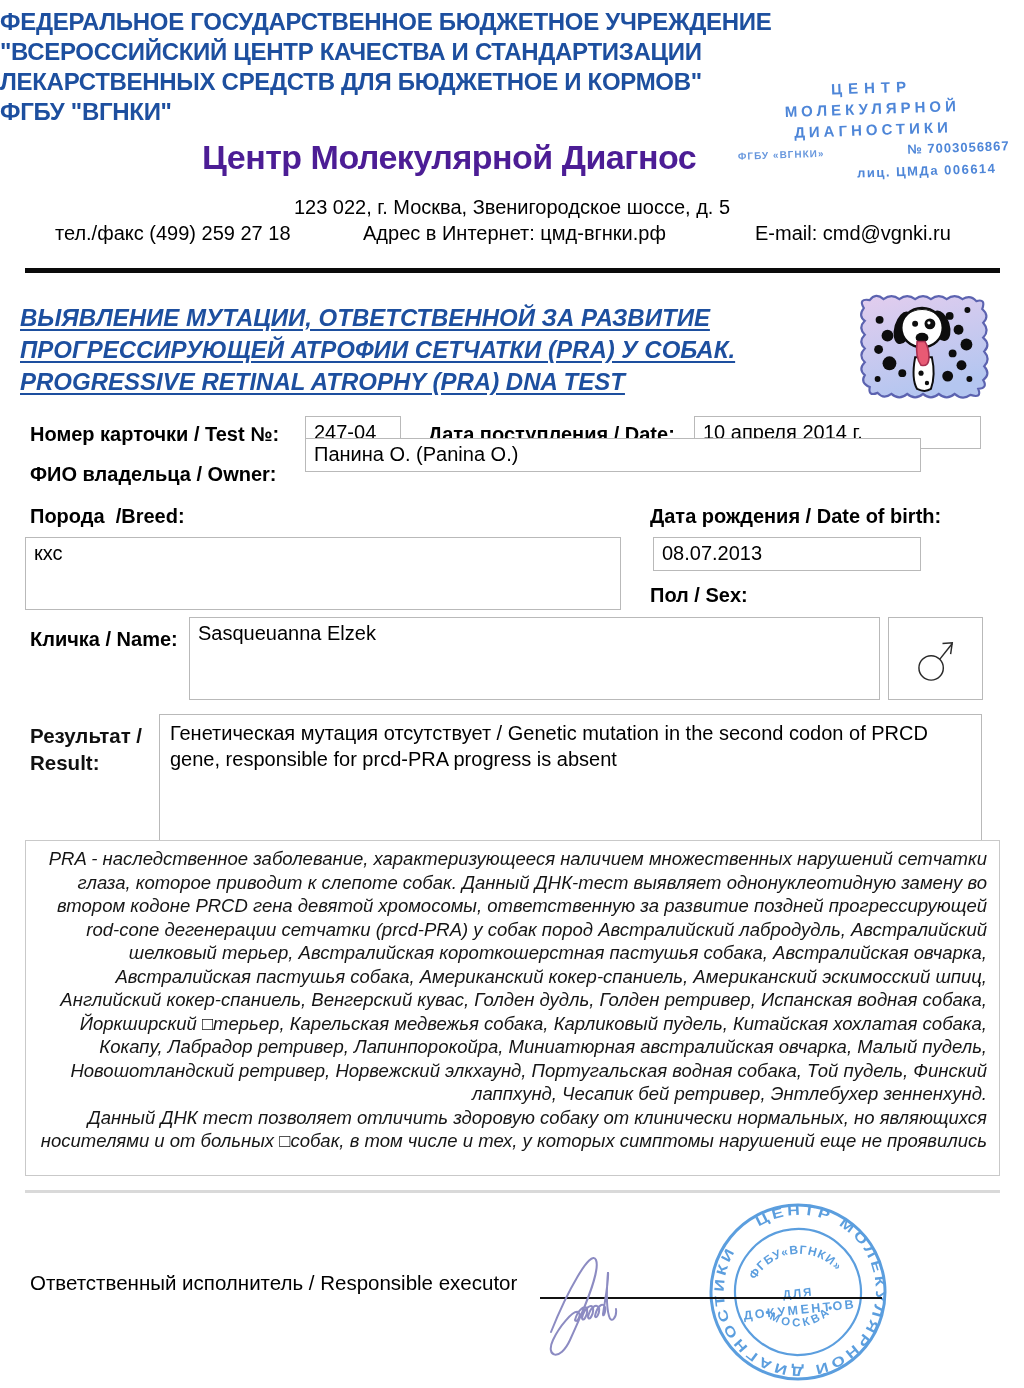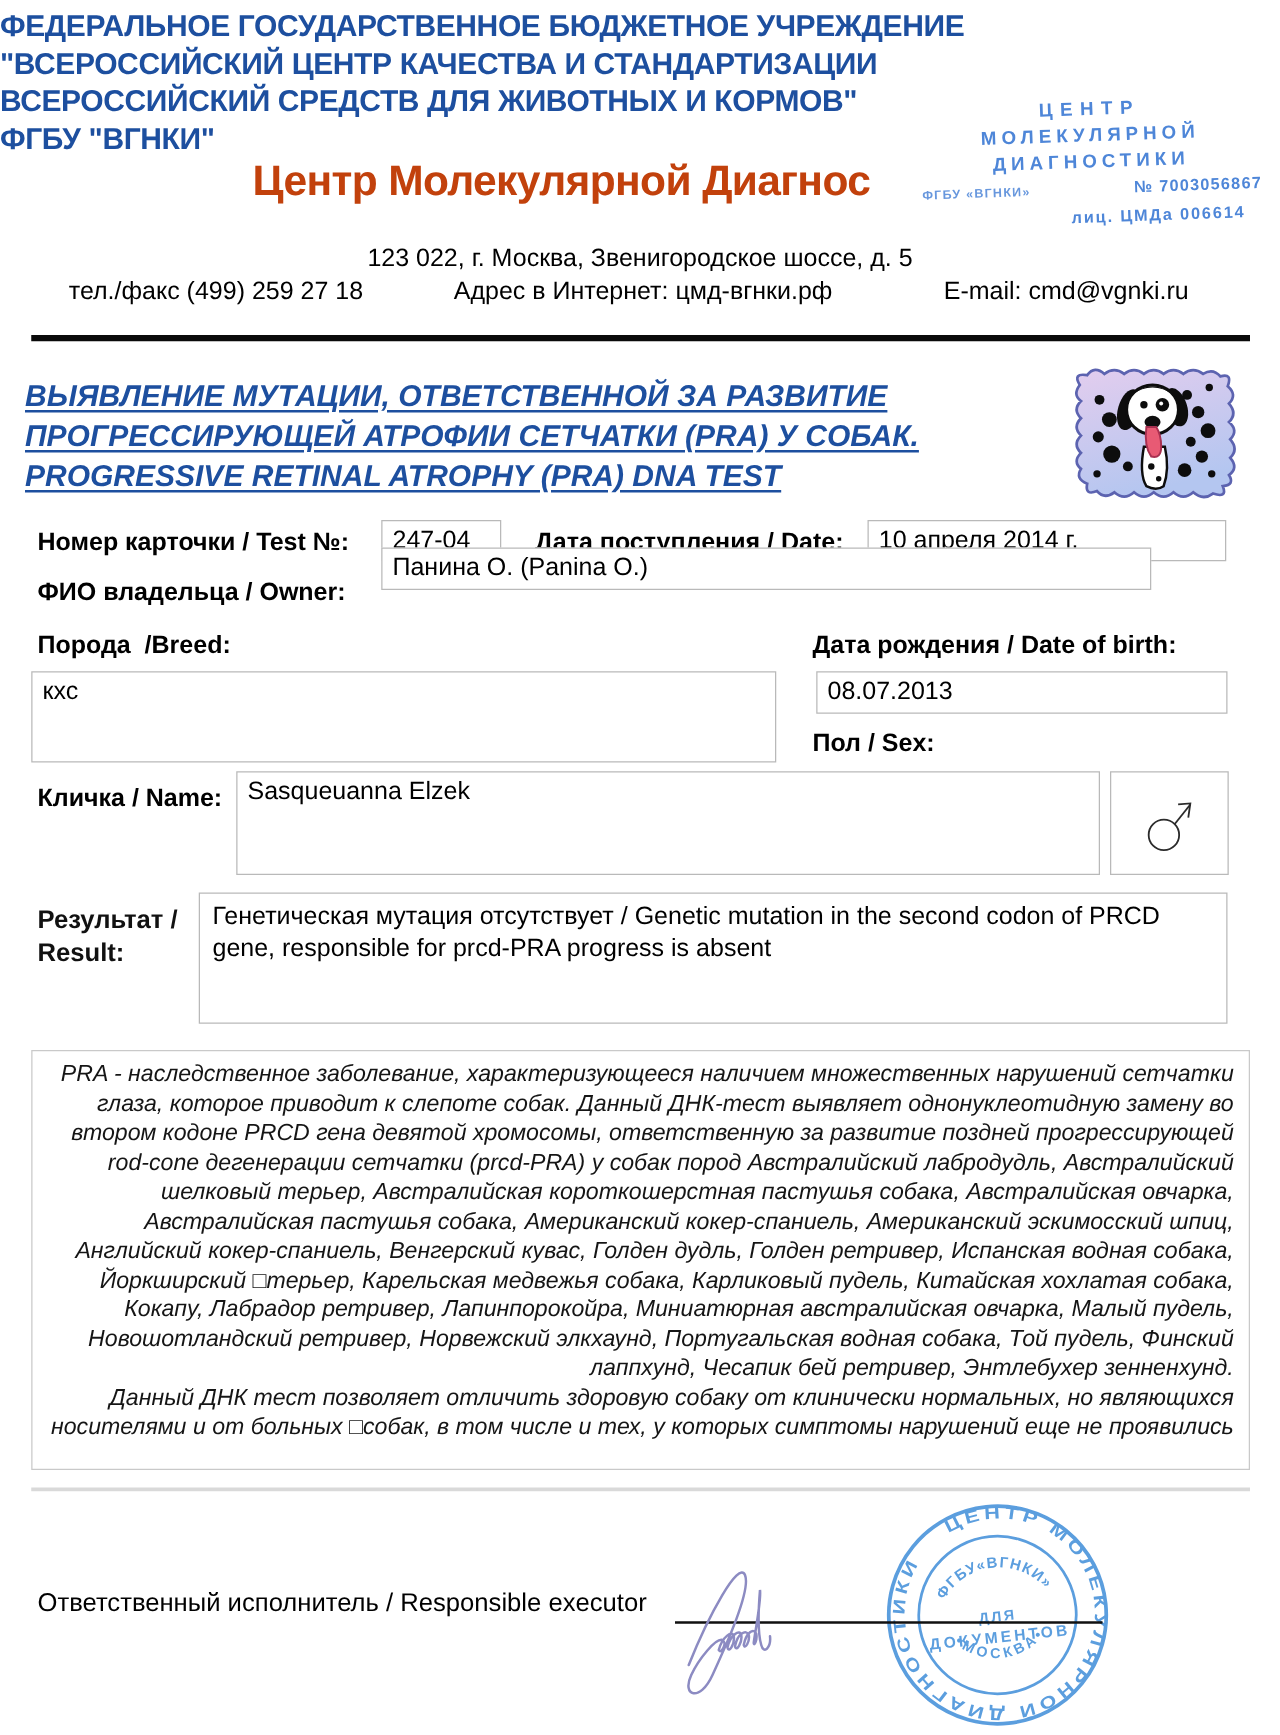--- a/index.html
+++ b/index.html
@@ -2,21 +2,21 @@
 <html><head>
 <meta charset="utf-8">
 <style>
   html,body{margin:0;padding:0;background:#ffffff;}
   #page{position:relative;width:1024px;height:1388px;background:#fff;
         font-family:"Liberation Sans",sans-serif;color:#111;overflow:hidden;}
 
   
   .hline{position:absolute;left:0;width:100%;
          color:#1d4f9f;font-weight:bold;font-size:24px;letter-spacing:-0.3px;}
-  .center-title{position:absolute;left:202px;top:126px;color:#c2410c;
+  .center-title{position:absolute;left:202px;top:138px;color:#4c1d95;
          font-weight:bold;font-size:34px;letter-spacing:-0.5px;white-space:nowrap;}
   .addr{position:absolute;left:0;top:196px;width:100%;text-align:center;font-size:20px;color:#000;}
   .contact{position:absolute;top:222px;font-size:20px;color:#000;white-space:nowrap;}
 
   
   .corner-stamp{position:absolute;left:733px;top:74px;width:272px;padding:3px 4px;
         transform:rotate(-2deg);background:rgba(255,255,255,0.78);
         color:#4e86d8;font-weight:bold;text-align:center;line-height:21px;}
   .cs-big{font-size:15px;letter-spacing:6px;}
   .cs-mid{font-size:15px;letter-spacing:4px;}
@@ -56,21 +56,21 @@
 
   svg text{font-family:"Liberation Sans",sans-serif;}
 </style>
 </head>
 <body>
 
 <div id="page">
 
   <div class="hline" style="top:8px">ФЕДЕРАЛЬНОЕ ГОСУДАРСТВЕННОЕ БЮДЖЕТНОЕ УЧРЕЖДЕНИЕ</div>
   <div class="hline" style="top:38px">"ВСЕРОССИЙСКИЙ ЦЕНТР КАЧЕСТВА И СТАНДАРТИЗАЦИИ</div>
-  <div class="hline" style="top:68px">ВСЕРОССИЙСКИЙ СРЕДСТВ ДЛЯ ЖИВОТНЫХ И КОРМОВ"</div>
+  <div class="hline" style="top:68px">ЛЕКАРСТВЕННЫХ СРЕДСТВ ДЛЯ БЮДЖЕТНОЕ И КОРМОВ"</div>
   <div class="hline" style="top:98px">ФГБУ "ВГНКИ"</div>
 
   <div class="center-title">Центр Молекулярной Диагнос</div>
 
   <div class="corner-stamp">
     <div class="cs-big">ЦЕНТР</div>
     <div class="cs-mid">МОЛЕКУЛЯРНОЙ</div>
     <div class="cs-mid">ДИАГНОСТИКИ</div>
     <div class="cs-row">
       <span class="cs-small">ФГБУ «ВГНКИ»</span>
@@ -149,21 +149,21 @@
   <div class="flabel" style="left:30px;top:463px">ФИО владельца / Owner:</div>
   <div class="fbox" style="left:305px;top:438px;width:616px;height:34px">
     <span>Панина О. (Panina O.)</span>
   </div>
 
   <div class="flabel" style="left:30px;top:505px">Порода  /Breed:</div>
   <div class="flabel" style="left:650px;top:505px">Дата рождения / Date of birth:</div>
   <div class="fbox" style="left:25px;top:537px;width:596px;height:73px">
     <span>кхс</span>
   </div>
-  <div class="fbox" style="left:653px;top:537px;width:329px;height:34px">
+  <div class="fbox" style="left:653px;top:537px;width:268px;height:34px">
     <span>08.07.2013</span>
   </div>
 
   <div class="flabel" style="left:650px;top:584px;width:330px;text-align:left">Пол / Sex:</div>
 
   <div class="flabel" style="left:30px;top:628px">Кличка / Name:</div>
   <div class="fbox" style="left:189px;top:617px;width:691px;height:83px">
     <span>Sasqueuanna Elzek</span>
   </div>
   <div class="fbox sex-box" style="left:888px;top:617px;width:95px;height:83px">
@@ -171,21 +171,21 @@
       <circle cx="26" cy="49" r="15" fill="none" stroke="#2b2b2b" stroke-width="1.8"></circle>
       <line x1="36.5" y1="38.5" x2="52" y2="19" stroke="#2b2b2b" stroke-width="1.8"></line>
       <polyline points="40,19 52,18 50,32" fill="none" stroke="#2b2b2b" stroke-width="1.8"></polyline>
     </svg>
   </div>
 
   <div class="result-label">
     <div>Результат /</div>
     <div>Result:</div>
   </div>
-  <div class="fbox" style="left:159px;top:714px;width:823px;height:105px;font-size:20px;line-height:26px;padding:5px 10px">
+  <div class="fbox" style="left:159px;top:714px;width:823px;height:127px;font-size:20px;line-height:26px;padding:5px 10px">
     <span>Генетическая мутация отсутствует / Genetic mutation in the second codon of PRCD gene, responsible for prcd-PRA progress is absent</span>
   </div>
 
   <div class="pra-box">
     <p>PRA - наследственное заболевание, характеризующееся наличием множественных нарушений сетчатки глаза, которое приводит к слепоте собак. Данный ДНК-тест выявляет однонуклеотидную замену во втором кодоне PRCD гена девятой хромосомы, ответственную за развитие поздней прогрессирующей rod-cone дегенерации сетчатки (prcd-PRA)  у собак пород Австралийский лабродудль, Австралийский шелковый терьер, Австралийская короткошерстная пастушья собака, Австралийская овчарка, Австралийская пастушья собака, Американский кокер-спаниель, Американский эскимосский шпиц, Английский кокер-спаниель, Венгерский кувас, Голден дудль, Голден ретривер, Испанская водная собака, Йоркширский □терьер, Карельская медвежья собака, Карликовый пудель, Китайская хохлатая собака, Кокапу, Лабрадор ретривер, Лапинпорокойра, Миниатюрная австралийская овчарка, Малый пудель, Новошотландский ретривер, Норвежский элкхаунд, Португальская водная собака, Той пудель, Финский лаппхунд, Чесапик бей ретривер, Энтлебухер зенненхунд.</p>
     <p>Данный ДНК тест позволяет отличить здоровую собаку от клинически нормальных, но являющихся носителями и от больных □собак, в том числе и тех, у которых симптомы нарушений еще не проявились</p>
   </div>
 
   <div class="gray-rule"></div>
 

